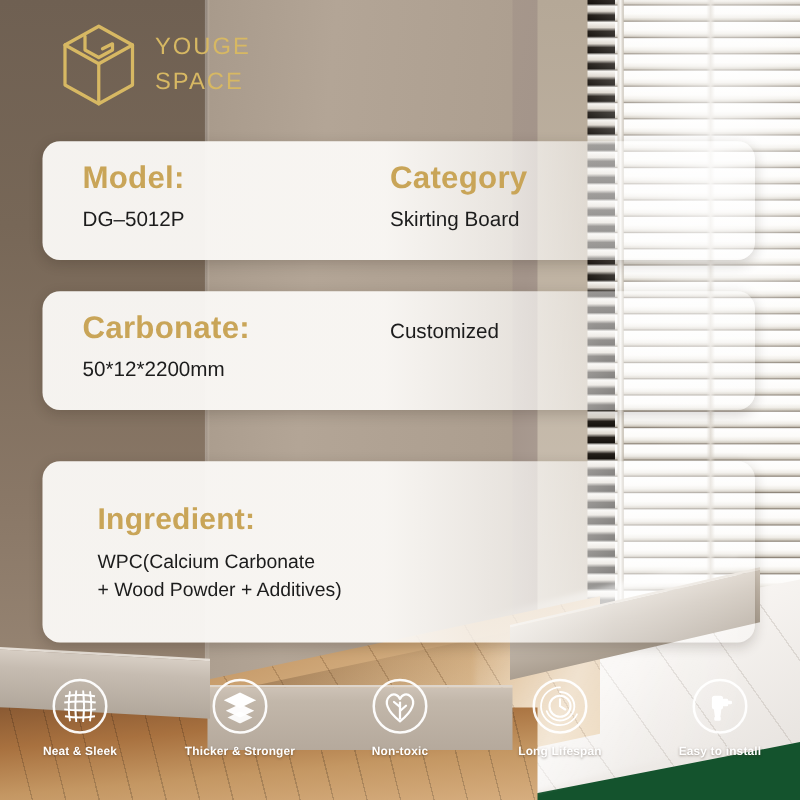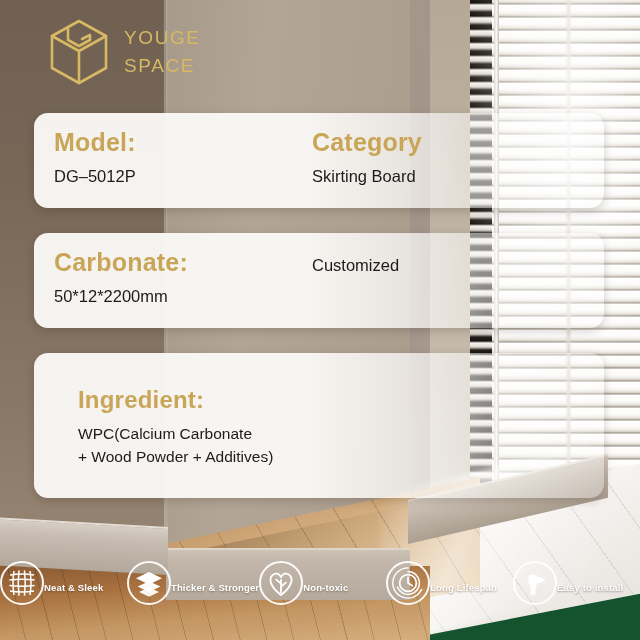--- a/index.html
+++ b/index.html
@@ -180,24 +180,24 @@
        rgba(250,248,245,.96) 48%,
        rgba(252,251,249,.74) 66%,
        rgba(255,255,255,.48) 80%,
        rgba(255,255,255,.30) 100%);
     box-shadow:0 3px 10px rgba(40,28,18,.20);
     display:flex;
     padding:14px 0 14px 0;
   }
   #card1 { top:113px; height:95px; }
   #card2 { top:233px; height:95px; }
-  #card3 { top:353px; height:145px; }
+  #card3 { top:369px; height:145px; }
 
   .col { flex:0 0 auto; }
-  .col-left  { width:268px; padding-left:20px; }
+  .col-left  { width:268px; padding-left:32px; }
   .col-right { width:300px; padding-left:10px; }
 
   .spec-label {
     color:#c9a558;
     font-weight:bold;
     font-size:25px;
     line-height:1.25;
     letter-spacing:.2px;
     white-space:nowrap;
   }
@@ -214,21 +214,21 @@
   #card3 .col-left  { padding-left:44px; padding-top:18px; }
   #card3 .col-right { padding-left:10px; padding-top:18px; }
 
   
   .features {
     position:absolute; left:0; top:543px; width:640px; height:80px;
     display:flex;
   }
   .feature {
     flex:1 1 0;
-    display:flex; flex-direction:row; align-items:center;
+    display:flex; flex-direction:column; align-items:center;
   }
   .feature-circle {
     width:44px; height:44px; border-radius:50%;
     border:2px solid rgba(255,255,255,.95);
     display:flex; align-items:center; justify-content:center;
     overflow:hidden;
   }
   .feature-label {
     margin-top:9px;
     color:#ffffff;

